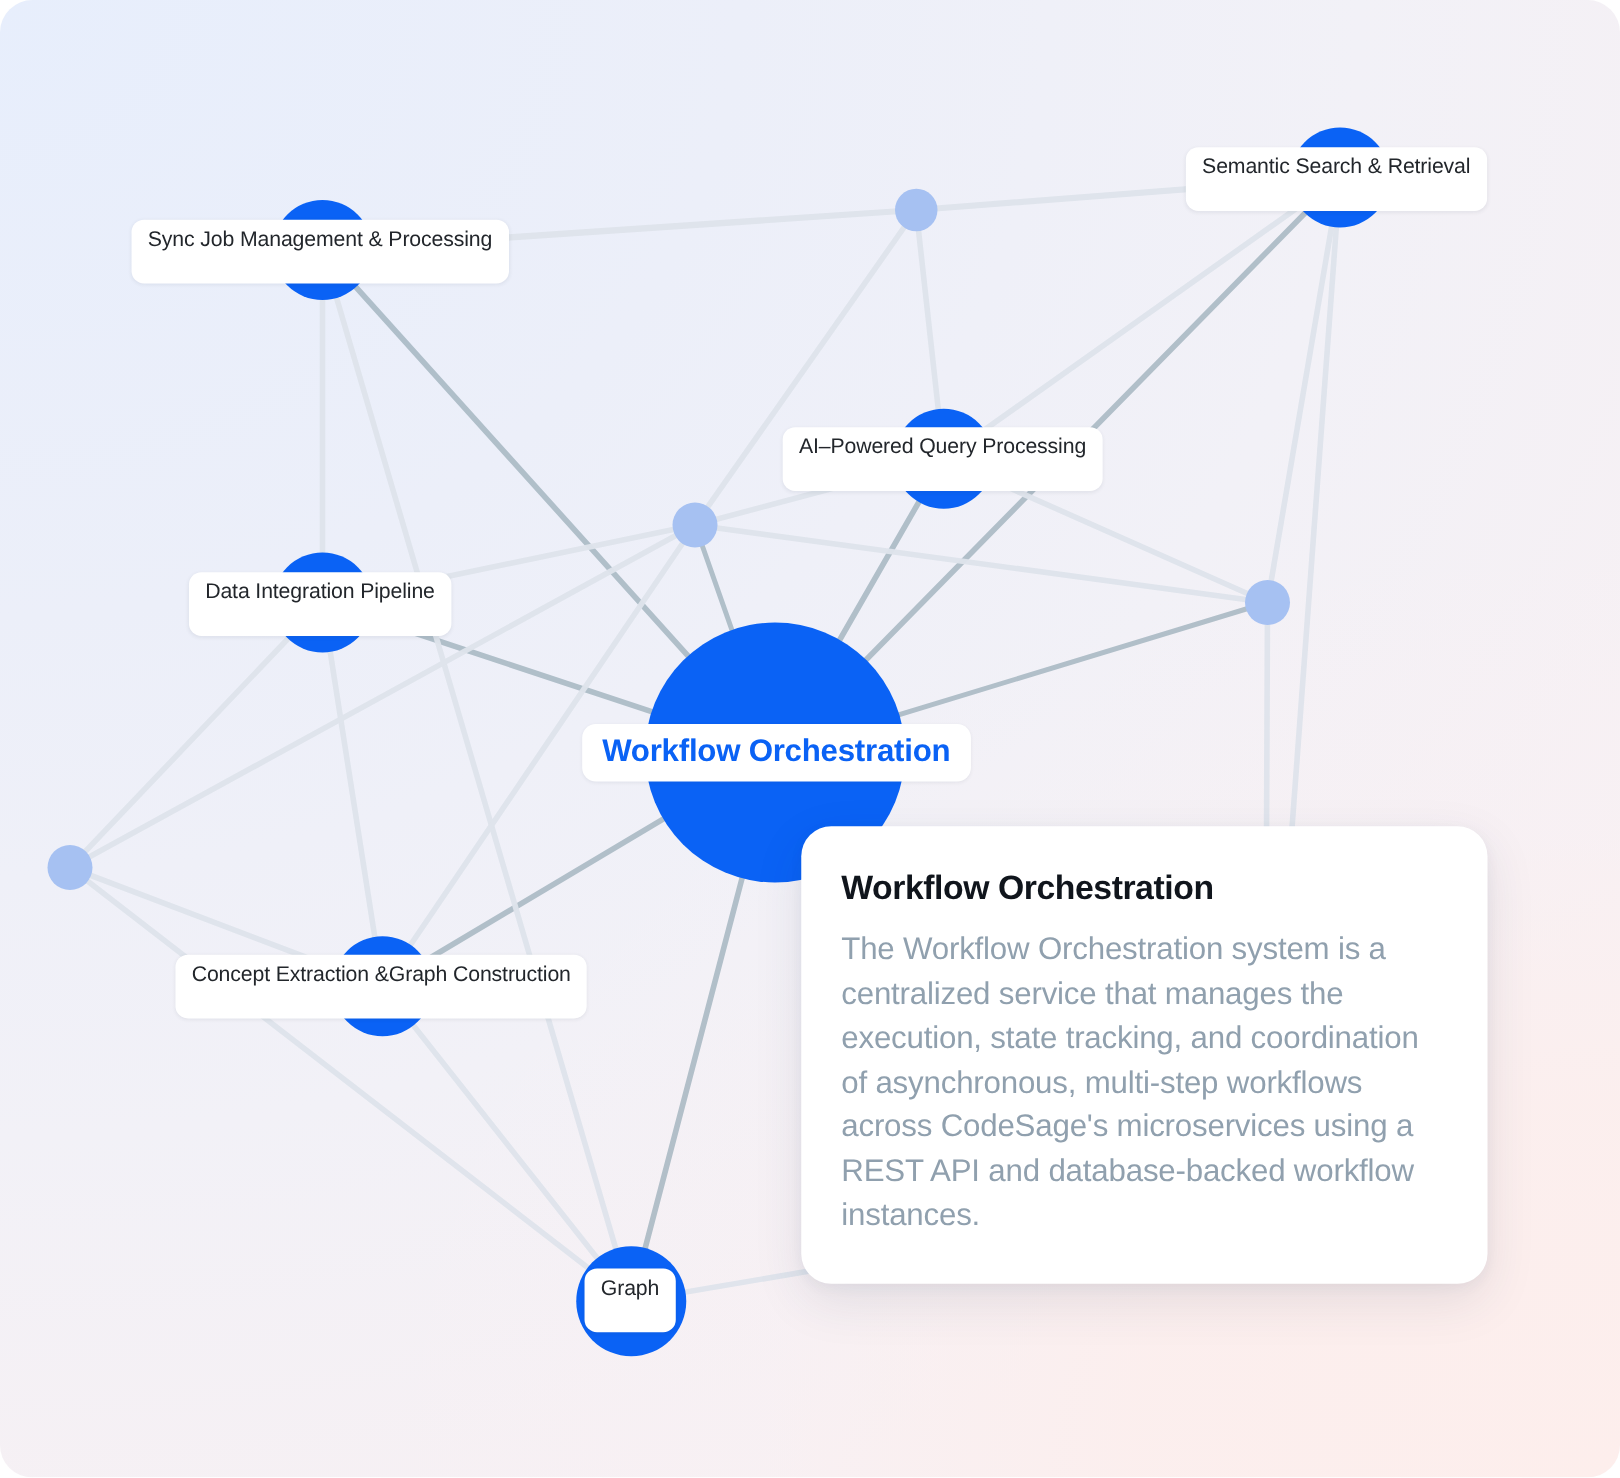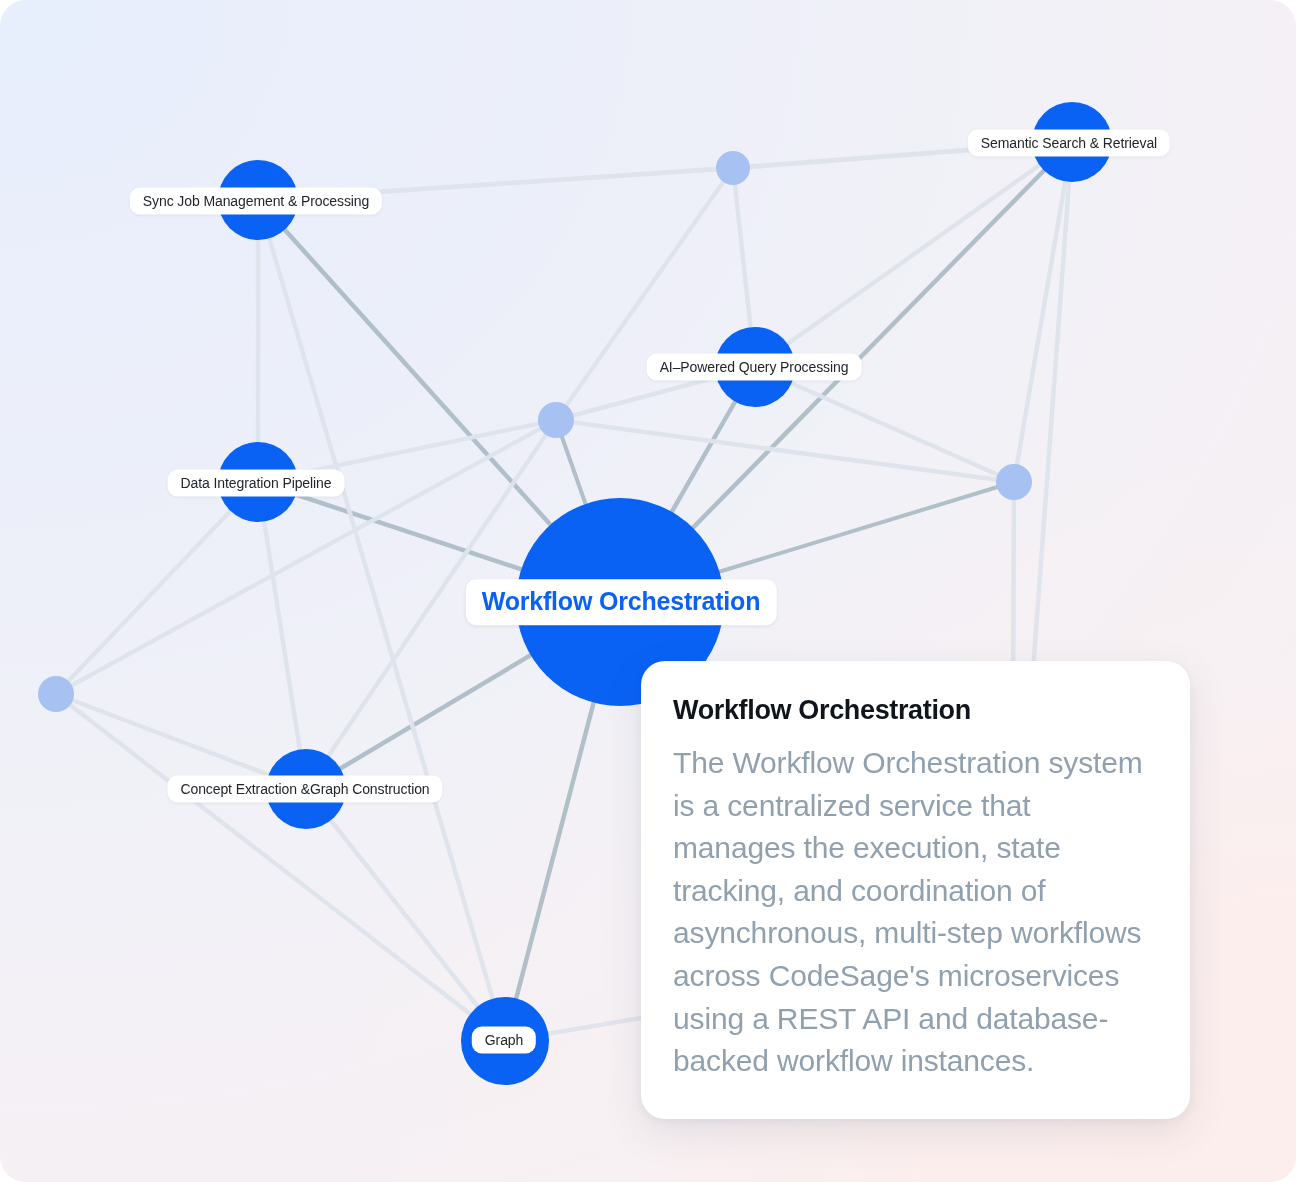--- a/index.html
+++ b/index.html
@@ -28,22 +28,22 @@
     left: 0;
     top: 0;
     width: 1296px;
     height: 1182px;
   }
   .node-label {
     position: absolute;
     transform: translate(-50%, -50%);
     background: #ffffff;
     border-radius: 10px;
-    padding: 6px 13px 5px 13px;
-    font-size: 14px;
+    padding: 6px 13px 25px 13px;
+    font-size: 17px;
     line-height: 1.15;
     color: #22262b;
     letter-spacing: -0.1px;
     white-space: nowrap;
     box-shadow: 0 1px 3px rgba(40,50,70,0.07);
   }
   .node-label.is-hub {
     color: #0a62f5;
     font-weight: 700;
     font-size: 25px;
@@ -64,21 +64,21 @@
   }
   #tooltip-card .tip-title {
     margin: 0 0 16px 0;
     font-size: 27px;
     font-weight: 700;
     color: #10151c;
     letter-spacing: -0.35px;
   }
   #tooltip-card .tip-body {
     margin: 0;
-    font-size: 30px;
+    font-size: 25px;
     line-height: 1.42;
     color: #90a0ae;
     letter-spacing: -0.15px;
   }
 </style>
 </head>
 <body>
 
 <div id="stage">
 

